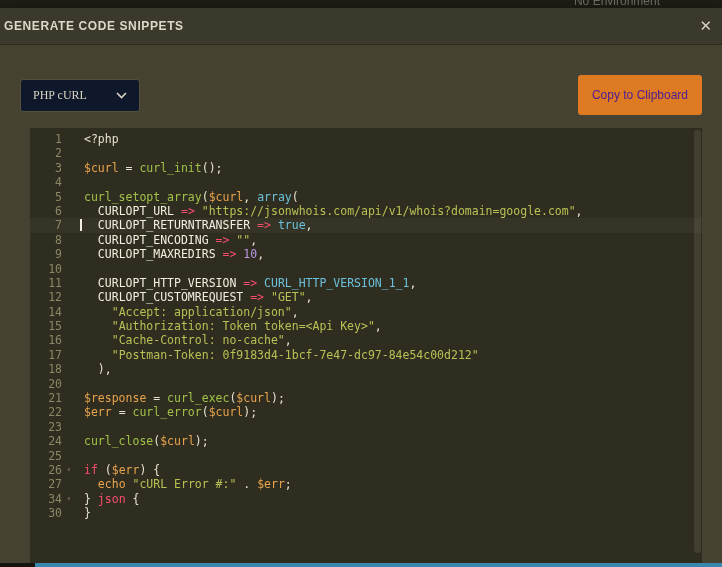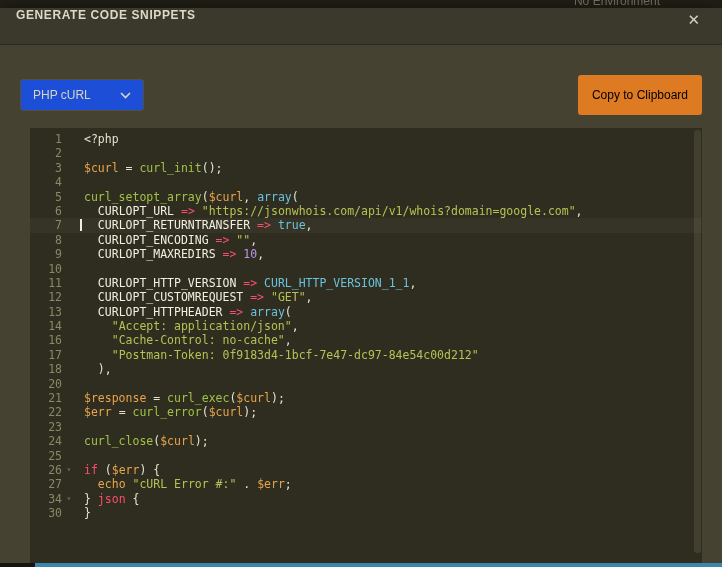--- a/index.html
+++ b/index.html
@@ -1,26 +1,26 @@
 <!DOCTYPE html>
 <html style="--accent_orange: #dd7a22; --modal_header_bg: #3b392b; --modal_body_bg: #454231; --editor_bg: #2f2d1f; --gutter_text: #8a8866; --tok_plain: #e6e2d0; --tok_var: #e8a44e; --tok_func: #a0c248; --tok_const: #f4f0e0; --tok_op: #f94d6e; --tok_str: #b8c155; --tok_num: #bb97ea; --tok_builtin: #6bc1dd; --tok_keyword: #f94d6e; --bottom_bar_blue: #3a87ae;"><head>
 <meta charset="utf-8">
 <style>
   *{box-sizing:border-box;margin:0;padding:0}
   html,body{width:722px;height:567px}
   body{position:relative;overflow:hidden;font-family:"Liberation Sans",sans-serif;background:#201f17}
   .backdrop-text{position:absolute;top:-6px;right:62px;font-size:12px;color:#7a7768;white-space:nowrap}
   .modal{position:absolute;top:8px;left:0;right:0;bottom:4px;background:var(--modal_body_bg);box-shadow:0 2px 18px rgba(0,0,0,.55);display:flex;flex-direction:column}
-  .modal-header{height:37px;background:var(--modal_header_bg);display:flex;justify-content:space-between;padding:0 16px;border-bottom:1px solid #2c2a1f;flex:none}
+  .modal-header{height:37px;background:var(--modal_header_bg);display:flex;align-items:center;justify-content:space-between;padding:0 4px;border-bottom:1px solid #2c2a1f;flex:none}
   .modal-title{font-size:12px;font-weight:bold;letter-spacing:.6px;color:#ddd9c8}
   .close{font-size:15px;color:#d6d2c2;cursor:pointer;padding:3px 6px}
   .modal-body{flex:1;padding:30px 20px 0 20px;display:flex;flex-direction:column;overflow:hidden}
   .toolbar{display:flex;justify-content:space-between;align-items:center;flex:none}
-  .lang-select{display:flex;align-items:center;gap:29px;background:#1d4ed8;border:1px solid #53503c;color:#d8d4c2;font-family:Liberation Sans, sans-serif;font-size:12px;padding:8px 12px;border-radius:3px;cursor:pointer}
-  .copy-btn{background:var(--accent_orange);border:none;color:#000000;font-family:"Liberation Sans",sans-serif;font-size:12px;padding:13px 14px;border-radius:3px;cursor:pointer}
+  .lang-select{display:flex;align-items:center;gap:29px;background:#0f172a;border:1px solid #53503c;color:#d8d4c2;font-family:Liberation Serif, serif;font-size:12px;padding:8px 12px;border-radius:3px;cursor:pointer}
+  .copy-btn{background:var(--accent_orange);border:none;color:#4c1d95;font-family:"Liberation Sans",sans-serif;font-size:12px;padding:13px 14px;border-radius:3px;cursor:pointer}
   .editor-wrap{position:relative;flex:1;margin:13px 0 0 10px}
   .editor{position:absolute;inset:0;background:var(--editor_bg);font-family:"DejaVu Sans Mono",monospace;font-size:11.5px;padding-top:4px;overflow:hidden}
   .code-line{display:flex;height:14.4px;line-height:14.4px;white-space:pre}
   .code-line.active{background:rgba(255,255,255,.035)}
   .ln{width:32px;text-align:right;color:var(--gutter_text);flex:none}
   .fold{width:14px;text-align:center;color:#6e6b52;font-size:8px;line-height:14.4px;flex:none;cursor:pointer}
   .code-text{position:relative;padding-left:8px;color:var(--tok_plain)}
   .caret{position:absolute;left:4px;top:1px;width:1.5px;height:12px;background:#f2efe2}
   .tk-p{color:var(--tok_plain)}
   .tk-v{color:var(--tok_var)}
@@ -65,22 +65,22 @@
           <div class="code-line"><span class="ln">3</span><span class="fold"></span><span class="code-text"><span class="tk-v">$curl</span><span class="tk-p"> = </span><span class="tk-f">curl_init</span><span class="tk-p">();</span></span></div>
           <div class="code-line"><span class="ln">4</span><span class="fold"></span><span class="code-text"></span></div>
           <div class="code-line"><span class="ln">5</span><span class="fold"></span><span class="code-text"><span class="tk-f">curl_setopt_array</span><span class="tk-p">(</span><span class="tk-v">$curl</span><span class="tk-p">, </span><span class="tk-b">array</span><span class="tk-p">(</span></span></div>
           <div class="code-line"><span class="ln">6</span><span class="fold"></span><span class="code-text"><span class="tk-p">  </span><span class="tk-c">CURLOPT_URL</span><span class="tk-o"> =&gt; </span><span class="tk-s">"https://jsonwhois.com/api/v1/whois?domain=google.com"</span><span class="tk-p">,</span></span></div>
           <div class="code-line active"><span class="ln">7</span><span class="fold"></span><span class="code-text"><span class="caret"></span><span class="tk-p">  </span><span class="tk-c">CURLOPT_RETURNTRANSFER</span><span class="tk-o"> =&gt; </span><span class="tk-b">true</span><span class="tk-p">,</span></span></div>
           <div class="code-line"><span class="ln">8</span><span class="fold"></span><span class="code-text"><span class="tk-p">  </span><span class="tk-c">CURLOPT_ENCODING</span><span class="tk-o"> =&gt; </span><span class="tk-s">""</span><span class="tk-p">,</span></span></div>
           <div class="code-line"><span class="ln">9</span><span class="fold"></span><span class="code-text"><span class="tk-p">  </span><span class="tk-c">CURLOPT_MAXREDIRS</span><span class="tk-o"> =&gt; </span><span class="tk-n">10</span><span class="tk-p">,</span></span></div>
           <div class="code-line"><span class="ln">10</span><span class="fold"></span></div>
           <div class="code-line"><span class="ln">11</span><span class="fold"></span><span class="code-text"><span class="tk-p">  </span><span class="tk-c">CURLOPT_HTTP_VERSION</span><span class="tk-o"> =&gt; </span><span class="tk-b">CURL_HTTP_VERSION_1_1</span><span class="tk-p">,</span></span></div>
           <div class="code-line"><span class="ln">12</span><span class="fold"></span><span class="code-text"><span class="tk-p">  </span><span class="tk-c">CURLOPT_CUSTOMREQUEST</span><span class="tk-o"> =&gt; </span><span class="tk-s">"GET"</span><span class="tk-p">,</span></span></div>
-          <div class="code-line"><span class="ln">13</span><span class="fold"></span><span class="code-text"><span class="tk-p">  </span><span class="tk-c">CURLOPT_HTTPHEADER</span><span class="tk-o"> =&gt; </span><span class="tk-b">array</span><span class="tk-p">(</span></span></div>
           <div class="code-line"><span class="ln">14</span><span class="fold"></span><span class="code-text"><span class="tk-p">    </span><span class="tk-s">"Accept: application/json"</span><span class="tk-p">,</span></span></div>
+          <div class="code-line"><span class="ln">15</span><span class="fold"></span><span class="code-text"><span class="tk-p">    </span><span class="tk-s">"Authorization: Token token=&lt;Api Key&gt;"</span><span class="tk-p">,</span></span></div>
           <div class="code-line"><span class="ln">16</span><span class="fold"></span><span class="code-text"><span class="tk-p">    </span><span class="tk-s">"Cache-Control: no-cache"</span><span class="tk-p">,</span></span></div>
           <div class="code-line"><span class="ln">17</span><span class="fold"></span><span class="code-text"><span class="tk-p">    </span><span class="tk-s">"Postman-Token: 0f9183d4-1bcf-7e47-dc97-84e54c00d212"</span></span></div>
           <div class="code-line"><span class="ln">18</span><span class="fold"></span><span class="code-text"><span class="tk-p">  ),</span></span></div>
           <div class="code-line"><span class="ln">20</span><span class="fold"></span><span class="code-text"></span></div>
           <div class="code-line"><span class="ln">21</span><span class="fold"></span><span class="code-text"><span class="tk-v">$response</span><span class="tk-p"> = </span><span class="tk-f">curl_exec</span><span class="tk-p">(</span><span class="tk-v">$curl</span><span class="tk-p">);</span></span></div>
           <div class="code-line"><span class="ln">22</span><span class="fold"></span><span class="code-text"><span class="tk-v">$err</span><span class="tk-p"> = </span><span class="tk-f">curl_error</span><span class="tk-p">(</span><span class="tk-v">$curl</span><span class="tk-p">);</span></span></div>
           <div class="code-line"><span class="ln">23</span><span class="fold"></span><span class="code-text"></span></div>
           <div class="code-line"><span class="ln">24</span><span class="fold"></span><span class="code-text"><span class="tk-f">curl_close</span><span class="tk-p">(</span><span class="tk-v">$curl</span><span class="tk-p">);</span></span></div>
           <div class="code-line"><span class="ln">25</span><span class="fold"></span><span class="code-text"></span></div>
           <div class="code-line"><span class="ln">26</span><span class="fold">▾</span><span class="code-text"><span class="tk-k">if</span><span class="tk-p"> (</span><span class="tk-v">$err</span><span class="tk-p">) {</span></span></div>

